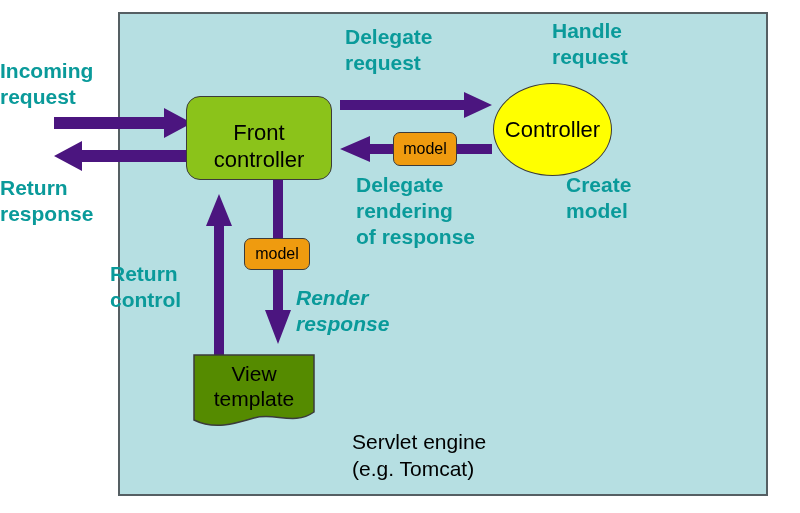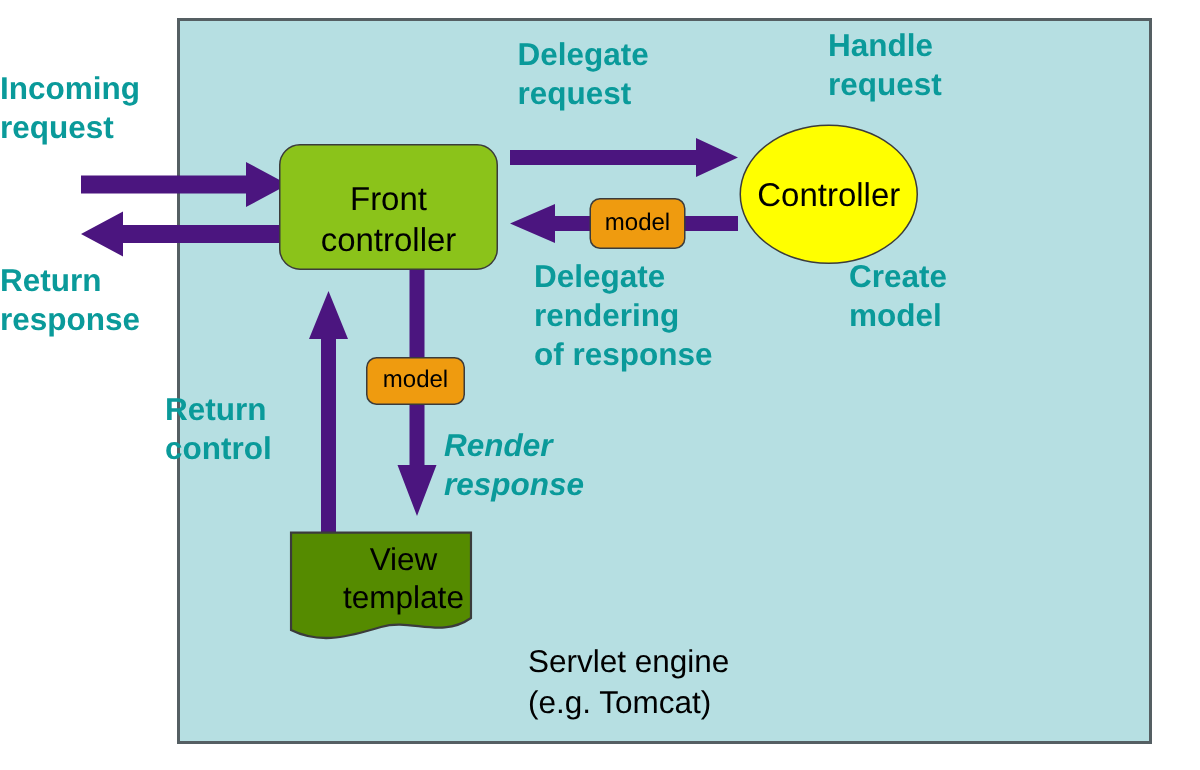--- a/index.html
+++ b/index.html
@@ -98,21 +98,20 @@
   #view-template svg { display: block; }
   #view-template .boxtext {
     position: absolute;
     left: 0; top: 7px;
     width: 122px;
     color: #000000;
     font-size: 21px;
     line-height: 25px;
     text-align: center;
     white-space: pre-line;
-    margin-left: 15px;
   }
 
   
   .model-badge {
     position: absolute;
     background: #ef9b0f;
     border: 1.5px solid #3b3b3b;
     border-radius: 7px;
     box-sizing: border-box;
     display: flex;
@@ -203,21 +202,21 @@
   </div>
 
   <div class="model-badge" id="model-badge-h">
     <span>model</span>
   </div>
 
   <div class="model-badge" id="model-badge-v">
     <span>model</span>
   </div>
 
-  <div class="label c" style="left:0px; top:47px; width:118px;">Incoming
+  <div class="label c" style="left:0px; top:58px; width:118px;">Incoming
 request</div>
 
   <div class="label c" style="left:0px; top:175px; width:120px;">Return
 response</div>
 
   <div class="label c" style="left:345px; top:24px; width:155px;">Delegate
 request</div>
 
   <div class="label c" style="left:552px; top:18px; width:148px;">Handle
 request</div>

